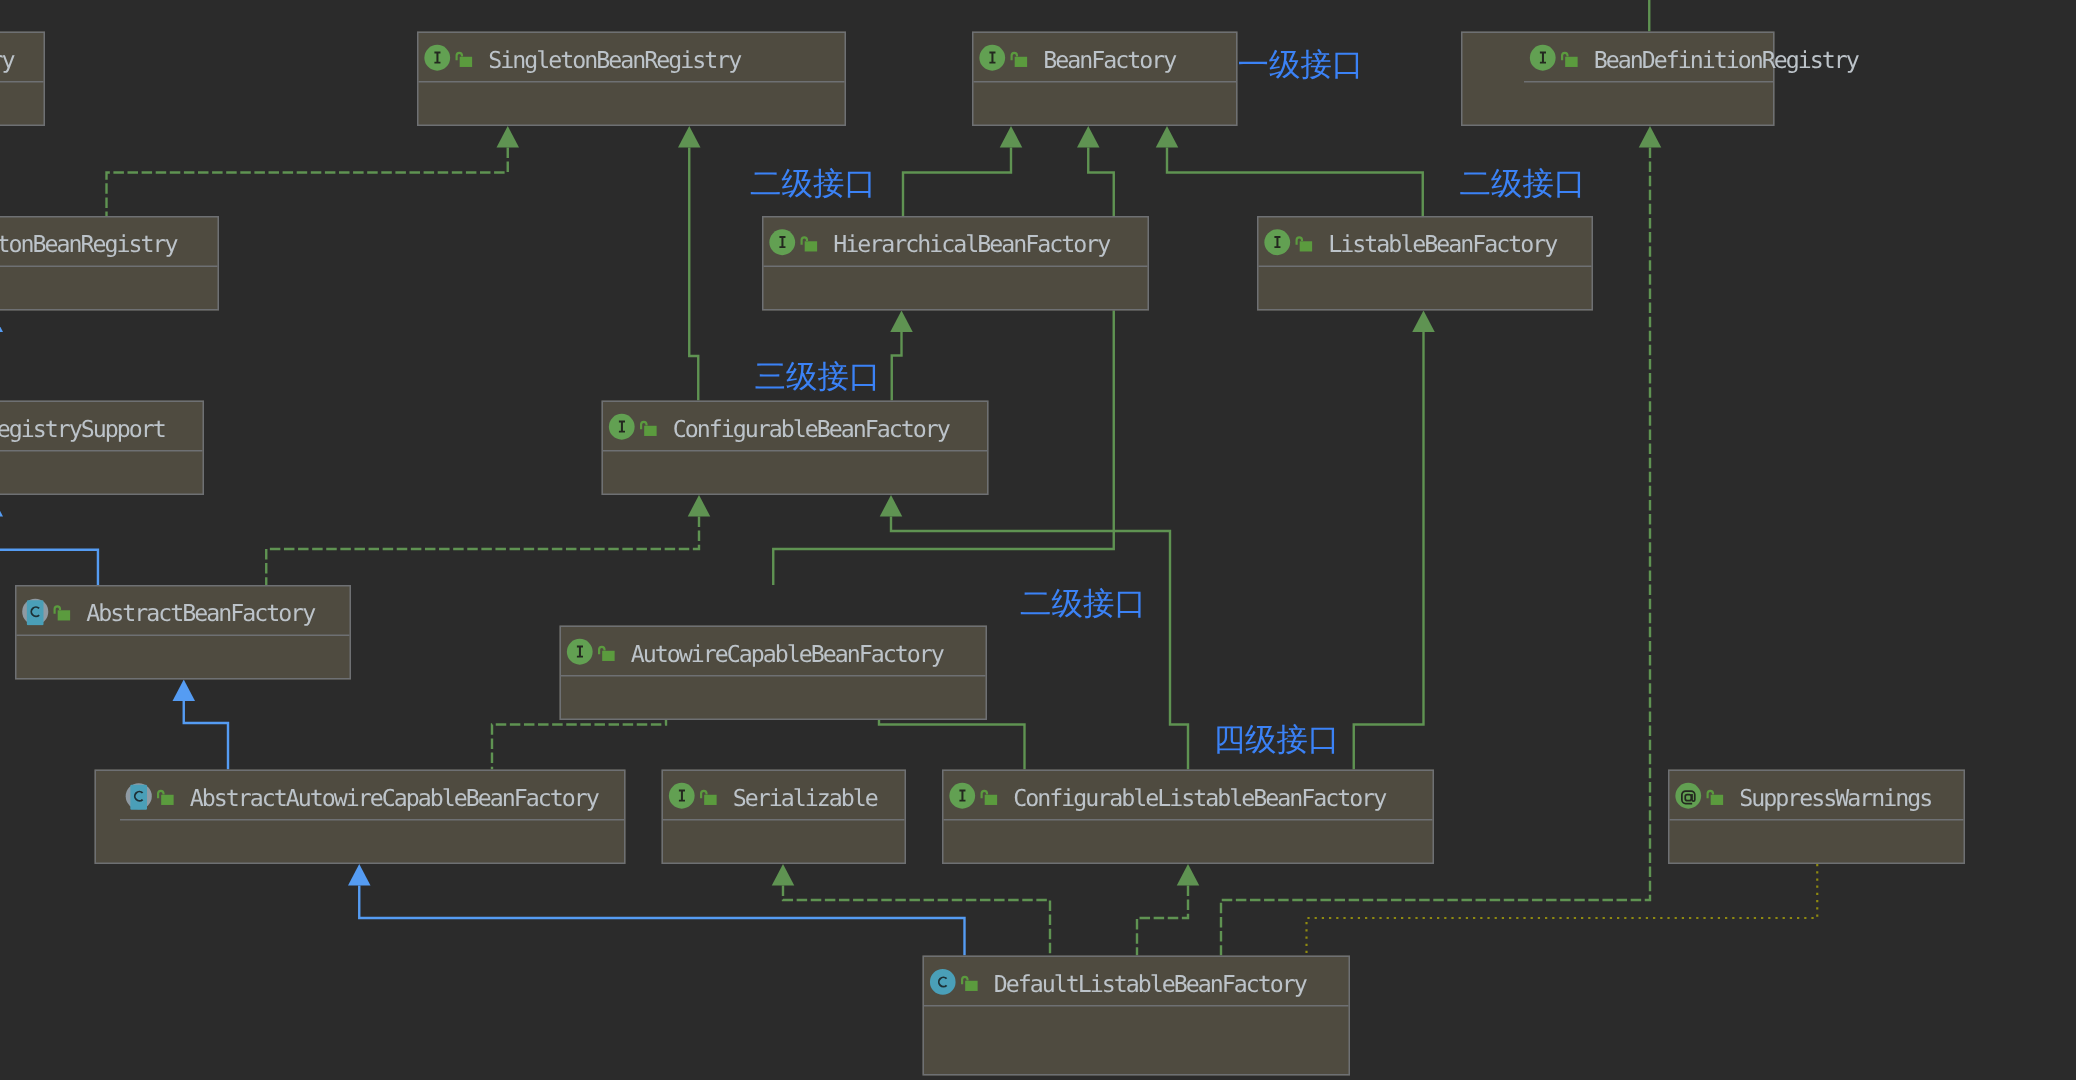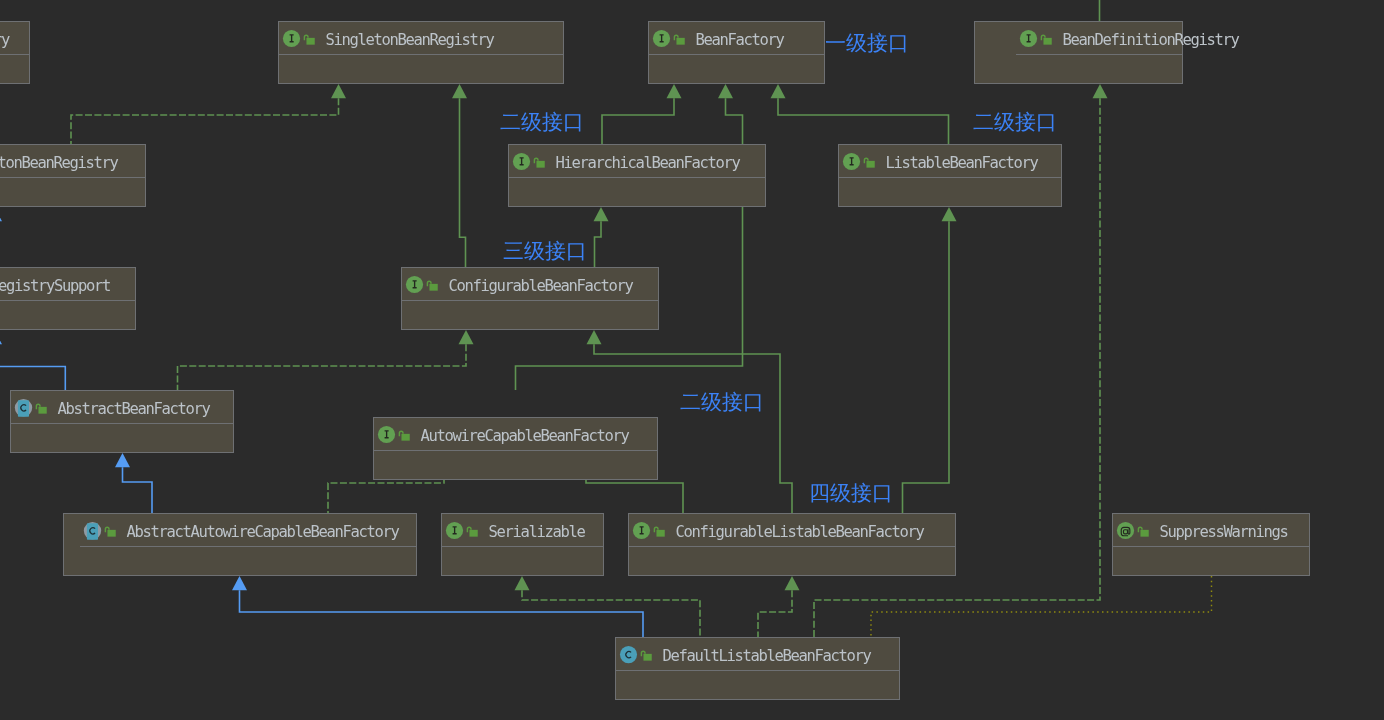--- a/index.html
+++ b/index.html
@@ -295,21 +295,21 @@
               </g>
             </svg></span>
           <span class="lk"><svg viewBox="0 0 13 12" width="13" height="12">
               <path d="M1.4 6.2V3.0a1.8 1.8 0 0 1 3.6 0v0.7" fill="none" stroke="#5B9B3E" stroke-width="1.45"></path>
               <rect x="3.45" y="3.85" width="8.3" height="6.8" fill="#5B9B3E"></rect>
             </svg></span>
           <span class="nm" style="left:46.5px">SuppressWarnings</span>
         </div>
         <div class="bdy"></div>
       </div>
-      <div class="node" style="left: 615px; top: 637px; width: 285px; height: 63px;">
+      <div class="node" style="left: 615px; top: 637px; width: 285px; height: 80px;">
         <div class="hdr">
           <span class="ic"><svg viewBox="0 0 19 19" width="19" height="19">
               <circle cx="9.5" cy="9.6" r="8.55" fill="#4A9FB8"></circle>
               <path d="M12.55 12.3a3.7 3.7 0 1 1 0-5.3l-0.95 0.85a2.45 2.45 0 1 0 0 3.6z" fill="#1d3036"></path>
             </svg></span>
           <span class="lk"><svg viewBox="0 0 13 12" width="13" height="12">
               <path d="M1.4 6.2V3.0a1.8 1.8 0 0 1 3.6 0v0.7" fill="none" stroke="#5B9B3E" stroke-width="1.45"></path>
               <rect x="3.45" y="3.85" width="8.3" height="6.8" fill="#5B9B3E"></rect>
             </svg></span>
           <span class="nm" style="left:46.5px">DefaultListableBeanFactory</span>

